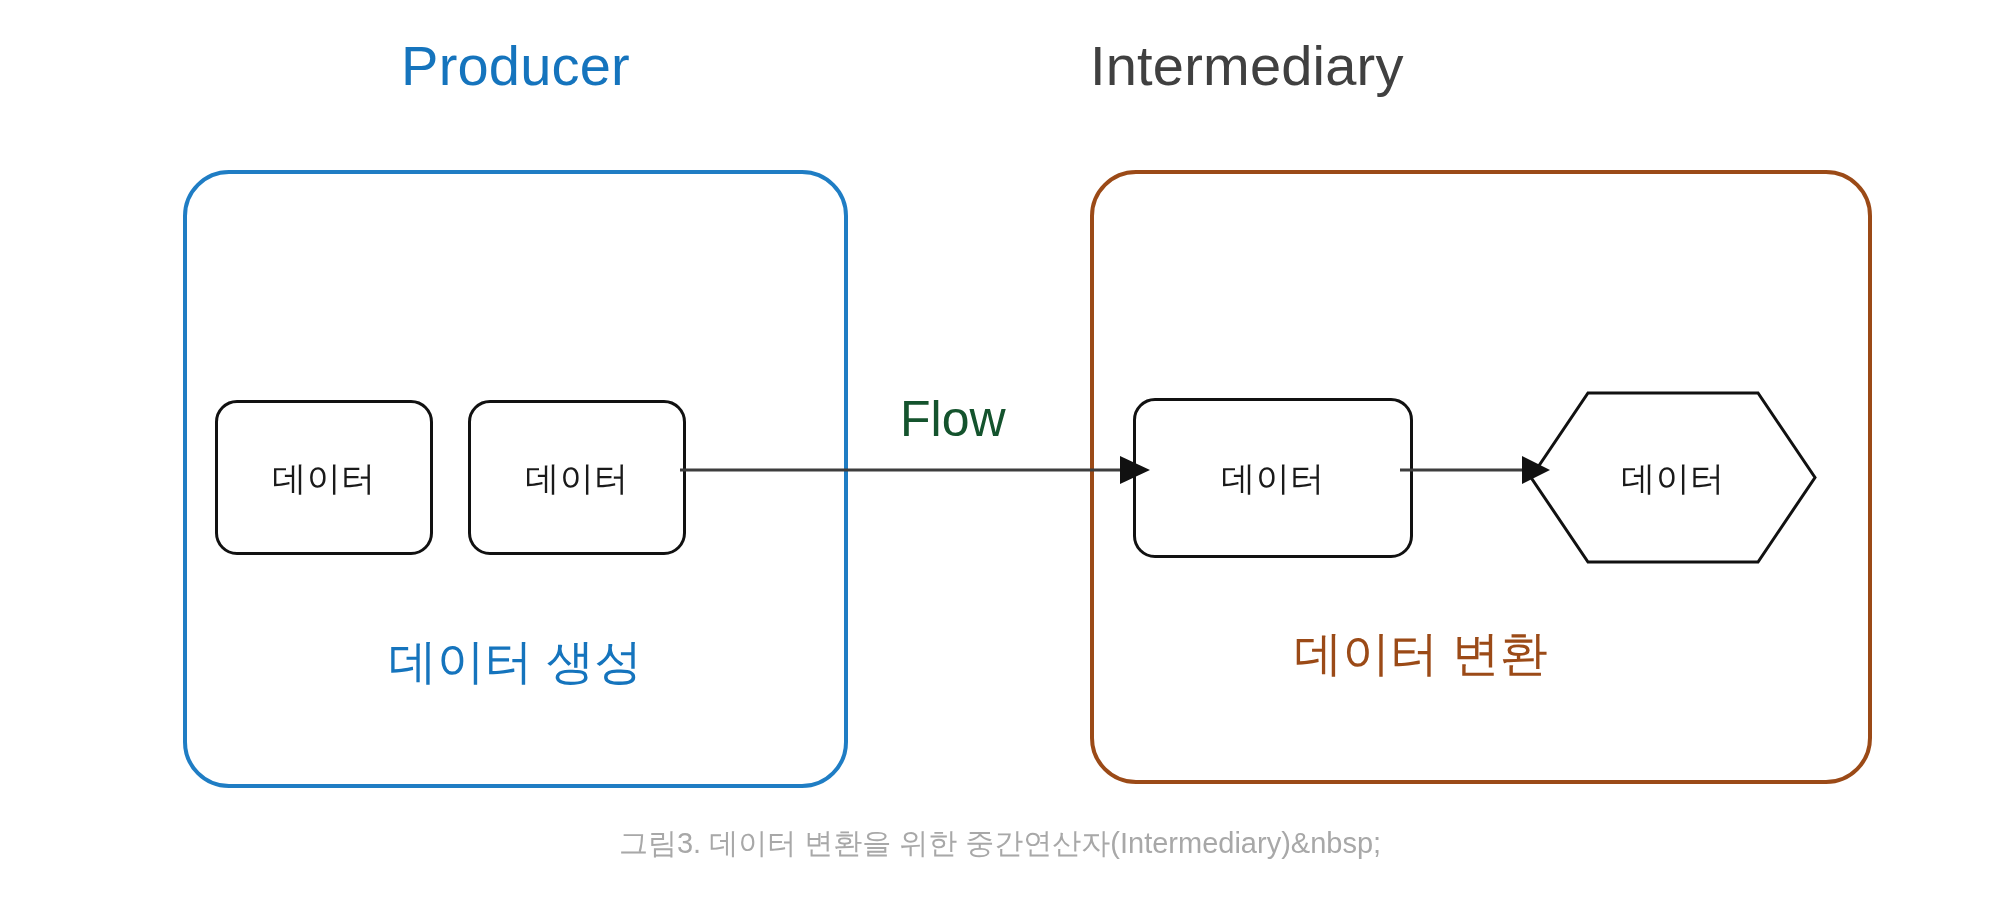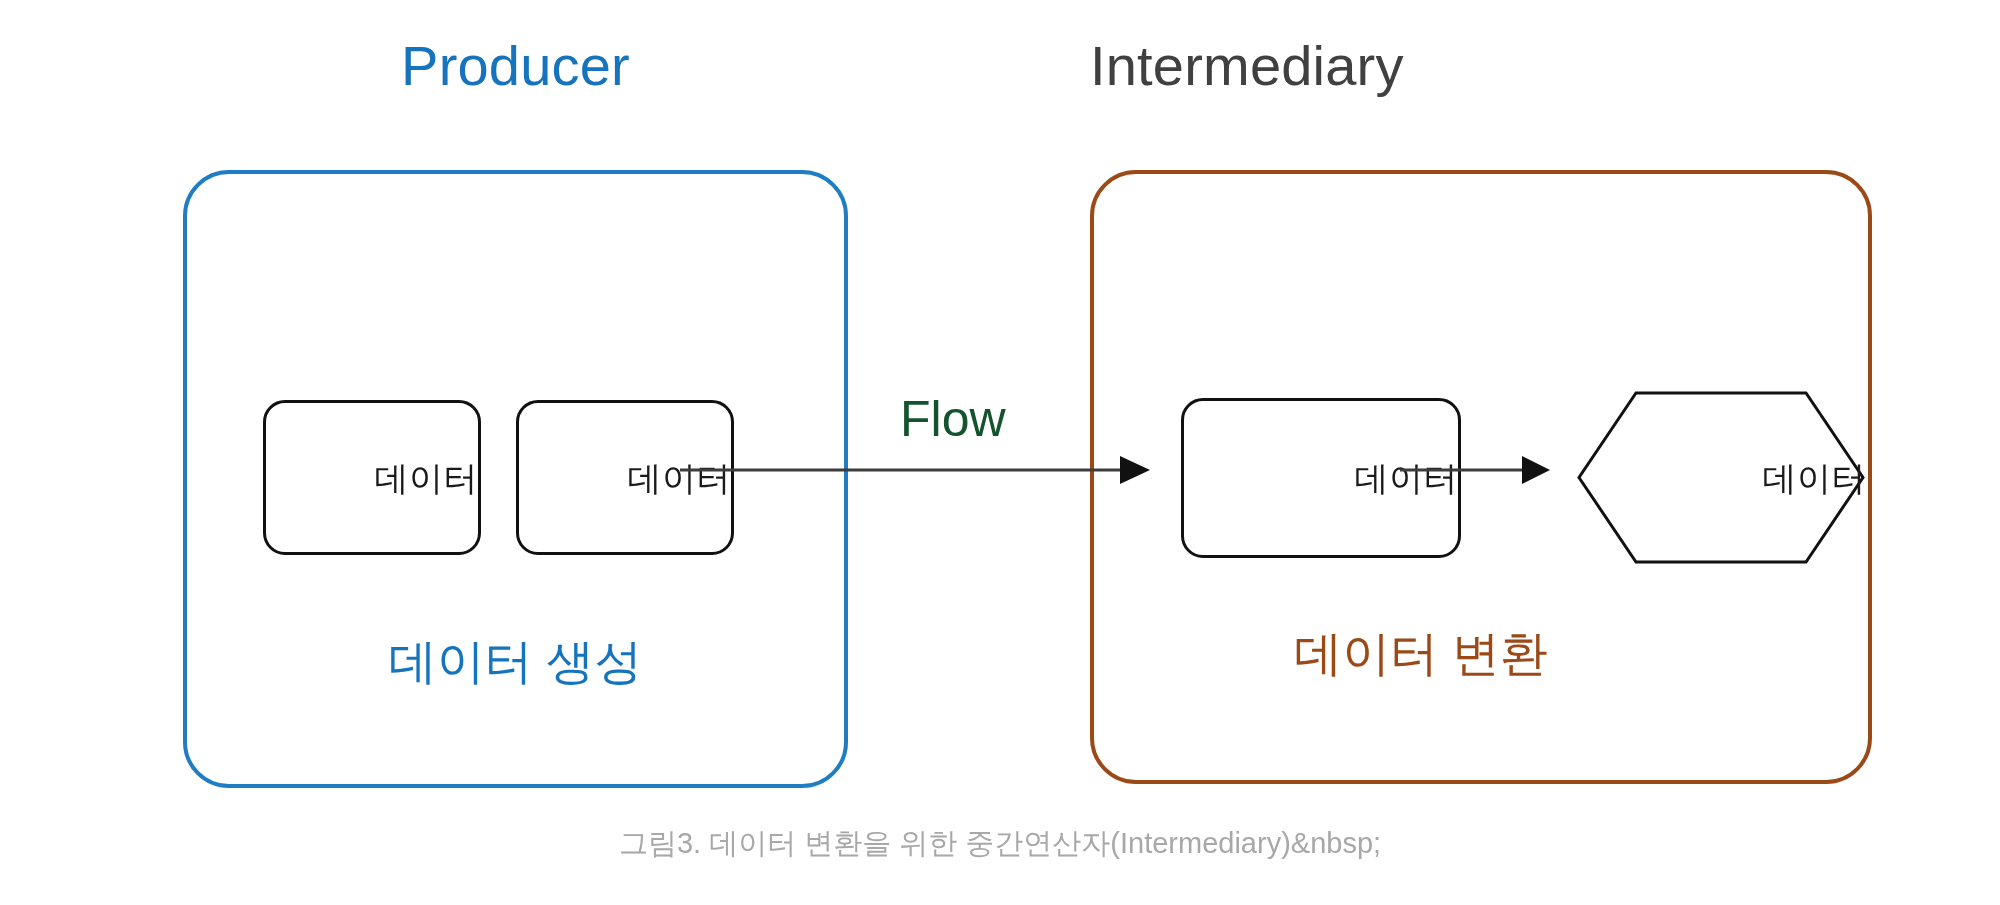--- a/index.html
+++ b/index.html
@@ -92,22 +92,21 @@
     top: 630px;
     color: #9b4a17;
   }
 
   
   .node {
     position: absolute;
     box-sizing: border-box;
     display: flex;
     align-items: center;
-    justify-content: flex-end;
-    margin-left: 48px;
+    justify-content: center;
   }
   .node-rect {
     border: 3px solid #111111;
     border-radius: 22px;
     background: #ffffff;
   }
   .node-label {
     font-size: 34px;
     color: #1a1a1a;
     line-height: 1;

